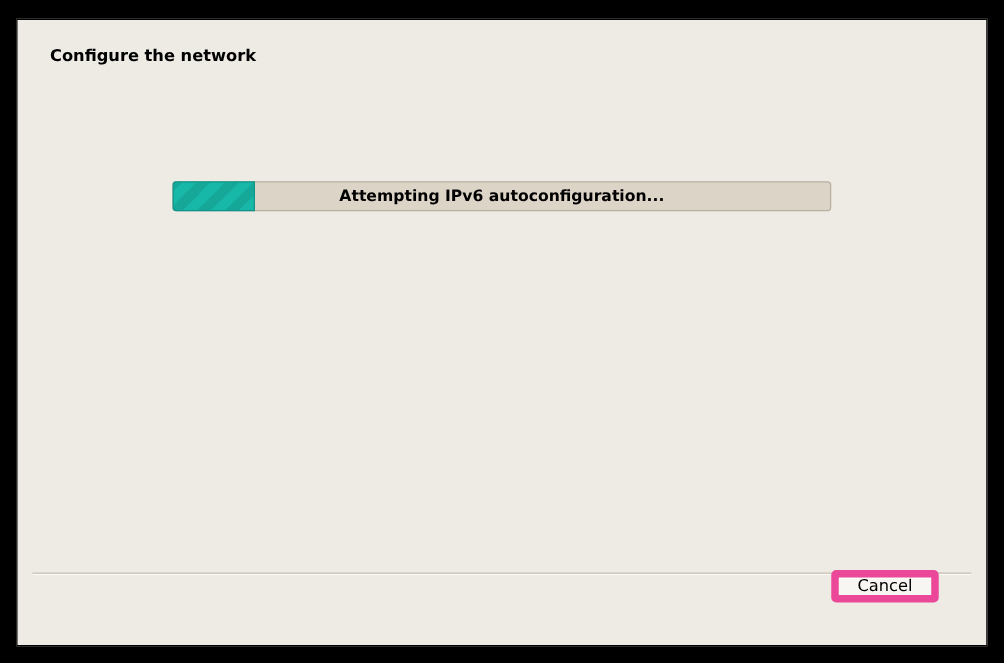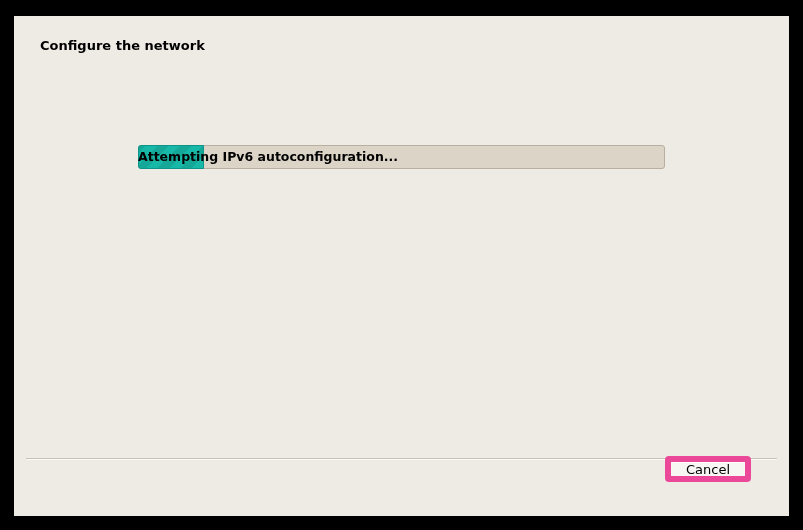--- a/index.html
+++ b/index.html
@@ -65,20 +65,21 @@
         #15a898 16px
       );
     }
     .progress-label {
       position: absolute;
       top: 0;
       left: 0;
       right: 0;
       height: 24px;
       line-height: 24px;
+      text-align: center;
       font-size: 12.5px;
       font-weight: bold;
       color: #000;
       z-index: 2;
     }
     .footer {
       position: absolute;
       bottom: 0;
       left: 0;
       right: 0;

